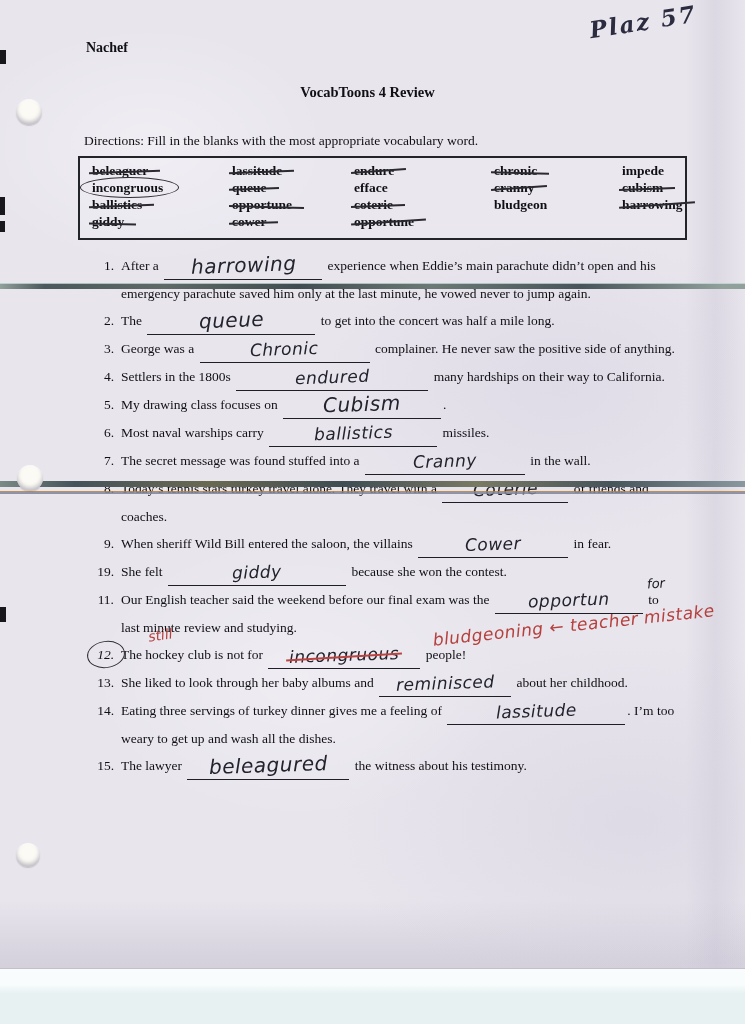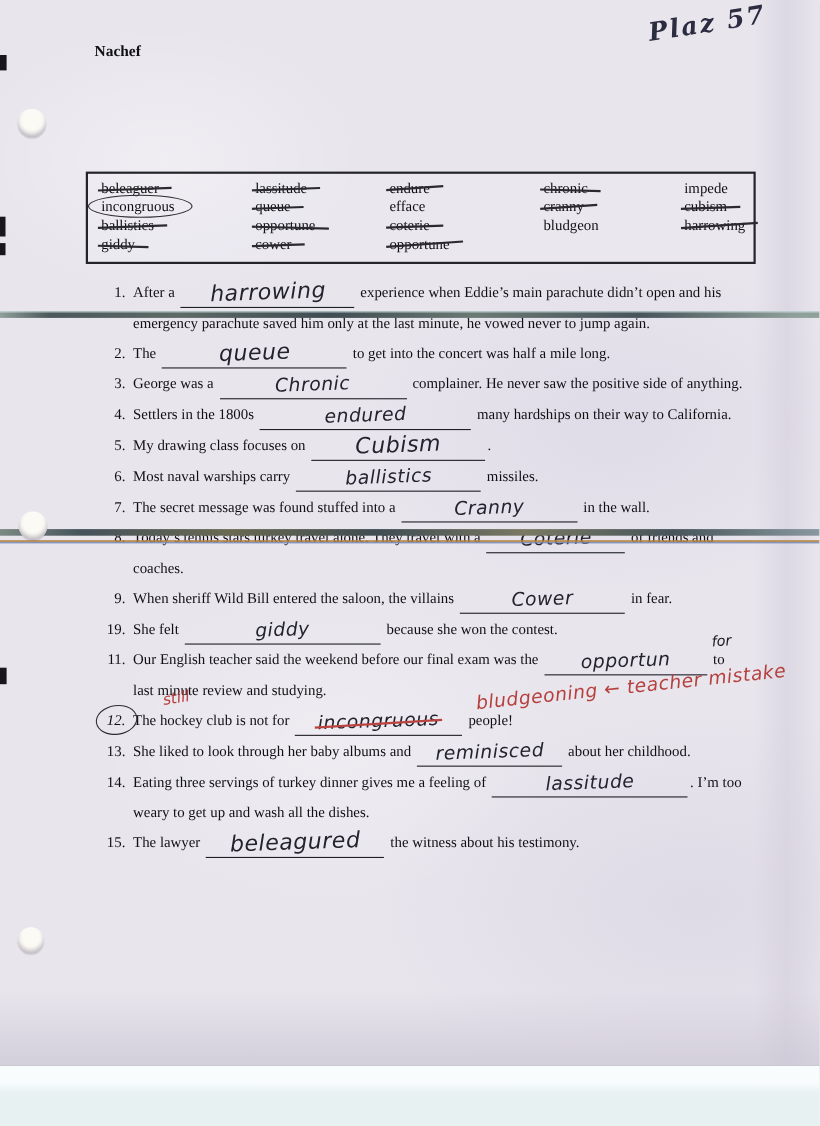--- a/index.html
+++ b/index.html
@@ -40,21 +40,21 @@
   .page-title{position:absolute;left:0;right:10px;top:84px;text-align:center;
     font-weight:bold;font-size:14.5px;color:#101014;z-index:2;}
   .directions{position:absolute;left:84px;top:133px;font-size:13.5px;color:#101014;z-index:2;}
 
   
   .word-bank{position:absolute;left:78px;top:156px;width:583px;z-index:2;
     border:2px solid #23232a;padding:5px 10px 8px 12px;background:rgba(246,244,249,.18);}
   .wb-grid{display:grid;grid-template-columns:140px 122px 140px 128px 1fr;
     row-gap:1px;font-size:13.5px;color:#101014;}
   .wb-cell{white-space:nowrap;}
-  .wb-word{position:relative;display:inline-block;}
+  .wb-word{position:relative;display:inline-block;font-weight:bold;}
   .struck::after{content:"";position:absolute;left:-3px;right:-12px;top:52%;height:1.6px;
     background:#2a2a30;transform:rotate(-2deg);}
   .wb-cell:nth-child(3n) .struck::after{transform:rotate(-4deg);top:46%;}
   .wb-cell:nth-child(4n) .struck::after{transform:rotate(1.5deg);top:58%;}
   .circled::before{content:"";position:absolute;left:-12px;right:-16px;top:-3px;bottom:-2px;
     border:1.7px solid #2e2e36;border-radius:50%;}
 
   
   .questions{position:absolute;left:84px;top:252px;width:592px;z-index:2;
     font-size:13.5px;line-height:27px;color:#101014;}
@@ -92,20 +92,22 @@
     <div class="hole hole-1"></div>
     <div class="hole hole-2"></div>
     <div class="hole hole-3"></div>
     <div class="mark mark-1"></div>
     <div class="mark mark-2"></div>
     <div class="mark mark-3"></div>
     <div class="mark mark-4"></div>
 
     <div class="corner-note">Plaz 57</div>
     <div class="student-name">Nachef</div>
+    <div class="page-title">VocabToons 4 Review</div>
+    <div class="directions">Directions: Fill in the blanks with the most appropriate vocabulary word.</div>
 
     <div class="word-bank">
       <div class="wb-grid">
         <span class="wb-cell"><span class="wb-word struck">beleaguer</span></span>
         <span class="wb-cell"><span class="wb-word struck">lassitude</span></span>
         <span class="wb-cell"><span class="wb-word struck">endure</span></span>
         <span class="wb-cell"><span class="wb-word struck">chronic</span></span>
         <span class="wb-cell"><span class="wb-word">impede</span></span>
         <span class="wb-cell"><span class="wb-word circled">incongruous</span></span>
         <span class="wb-cell"><span class="wb-word struck">queue</span></span>

